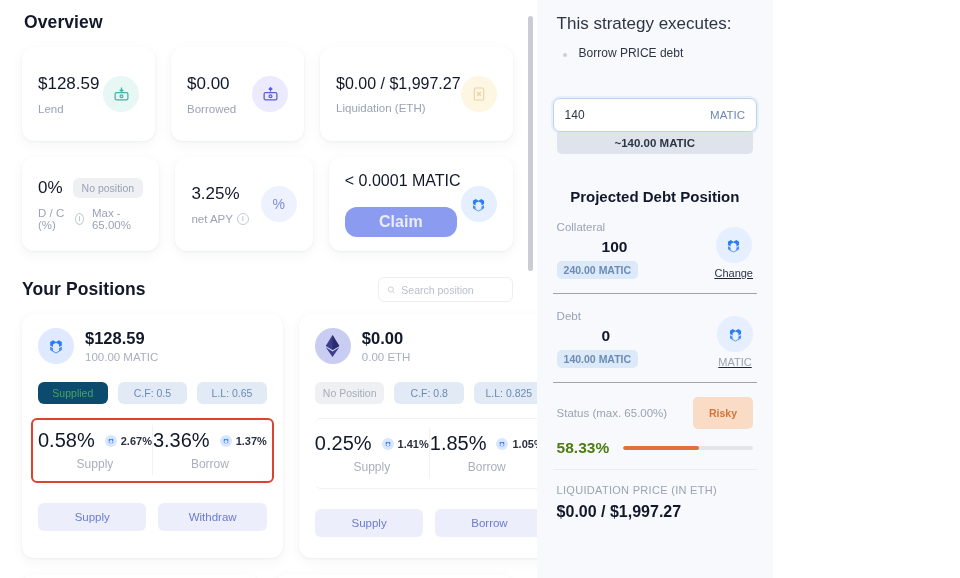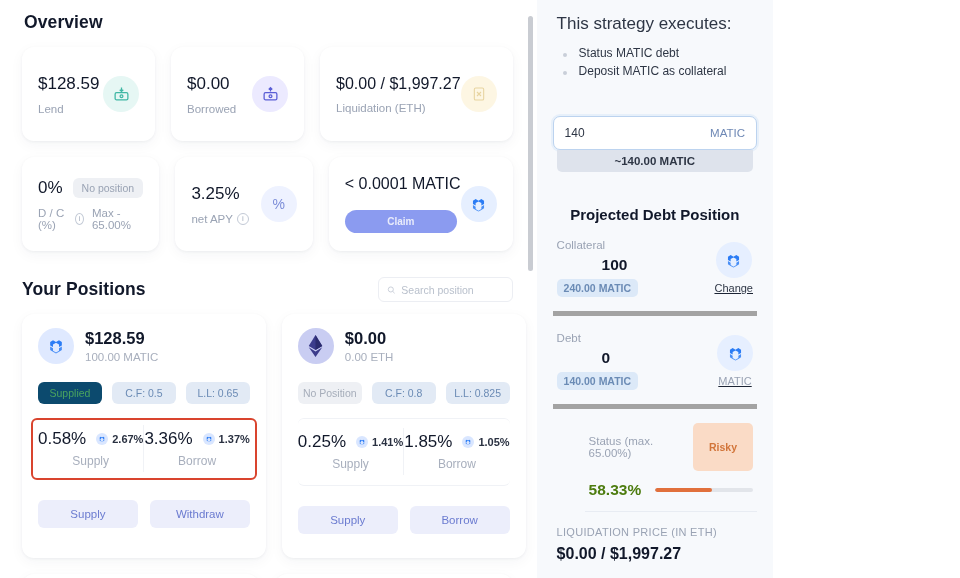--- a/index.html
+++ b/index.html
@@ -58,21 +58,21 @@
   }
   .dc-bottom { display: flex; align-items: center; gap: 8px; }
   .dc-sub { font-size: 11.5px; color: #9aa3b4; display: flex; align-items: center; gap: 4px; }
   .info-i {
     display: inline-flex; align-items: center; justify-content: center;
     width: 12px; height: 12px; border: 1px solid #c3cad6; border-radius: 50%;
     font-size: 8px; color: #a8b0bf; line-height: 1;
   }
   .claim-btn {
     margin-top: 8px; background: #8b9bf0; color: #e9ecfb;
-    border: none; border-radius: 12px; font-size: 10px; font-weight: 600;
+    border: none; border-radius: 12px; font-size: 16px; font-weight: 600;
     padding: 6px 0; width: 112px; text-align: center; cursor: pointer;
     font-family: inherit;
   }
 
   
   .pos-head {
     display: flex; align-items: center; justify-content: space-between;
     margin: 26px 0 12px 0;
   }
   .pos-title { font-size: 17.5px; font-weight: 600; color: #11182a; letter-spacing: .1px; }
@@ -114,21 +114,21 @@
   .rates-wrap.hl {
     border: 2px solid #d9442e; padding: 5px 5px 6px;
     margin-left: -7px; margin-right: -7px;
   }
   .rates-wrap.plain { border-top: 1px solid #f0f2f6; border-bottom: 1px solid #f0f2f6;
                       padding: 9px 0 10px; }
   .rates { display: flex; align-items: stretch; }
   .rate-col { flex: 1; display: flex; flex-direction: column; align-items: center; gap: 5px; padding: 4px 0; }
   .rate-col + .rate-col { border-left: 1px solid #f0f2f6; }
   .rate-top { display: flex; align-items: center; gap: 10px; }
-  .rate-pct { font-size: 17px; color: #11182a; font-weight: 400; }
+  .rate-pct { font-size: 20px; color: #11182a; font-weight: 400; }
   .rate-rew { display: flex; align-items: center; gap: 4px; font-size: 11px; font-weight: 700; color: #2a3141; }
   .mini-coin { width: 12px; height: 12px; border-radius: 50%; background: #d9e6ff;
                display: flex; align-items: center; justify-content: center; flex: 0 0 auto; }
   .rate-lbl { font-size: 12px; color: #a8afbd; }
 
   .pc-actions { display: flex; gap: 12px; margin-top: 20px; }
   .act-btn {
     flex: 1; background: #eceefb; color: #6b7bd0; border: none; border-radius: 6px;
     font-size: 11.5px; font-weight: 500; padding: 8px 0; cursor: pointer;
     font-family: inherit;
@@ -179,44 +179,44 @@
     background: #dee3ec; color: #2e3645; font-size: 11.5px; font-weight: 700;
     text-align: center; padding: 5px 0; border-radius: 0 0 5px 5px;
     margin: 0 4px;
   }
 
   .pdp-title {
     text-align: center; font-size: 15px; font-weight: 700; color: #11182a;
     margin: 34px 0 0 0;
   }
 
-  .srow { padding: 16px 4px 14px; border-bottom: 5px solid #a3a3a3;
-          display: flex; align-items: center; justify-content: space-between; }
+  .srow { padding: 16px 4px 14px; border-bottom: 1px solid #a3a3a3;
+          display: flex; align-items: flex-end; justify-content: space-between; }
   .srow:first-of-type { border-top: none; }
   .srow-l { display: flex; flex-direction: column; gap: 5px; }
   .srow-lbl { font-size: 11.5px; color: #9aa3b4; }
   .srow-val { font-size: 15.5px; font-weight: 600; color: #11182a; margin-left: 45px; }
   .srow-chip {
     background: #dce9f8; color: #6b8bb5; font-size: 10.5px; font-weight: 600;
     padding: 3px 7px; border-radius: 5px; align-self: flex-start;
   }
   .srow-r { display: flex; flex-direction: column; align-items: center; gap: 4px; text-decoration: underline; }
   .srow-r .cbtn {
     width: 36px; height: 36px; border-radius: 50%; background: #e6efff;
     display: flex; align-items: center; justify-content: center; cursor: pointer;
   }
   .srow-r .cbtn-lbl { font-size: 11px; color: #2e3645; font-weight: 500; }
   .srow-r .cbtn-lbl.muted { color: #9aa3b4; }
 
-  .status-row { padding: 14px 4px 12px; border-bottom: 1px solid #e8ecf3; margin-left: 32px; }
+  .status-row { padding: 14px 4px 12px; border-bottom: 1px solid #e8ecf3; }
   .status-head { display: flex; align-items: center; justify-content: space-between; }
   .status-lbl { font-size: 11.5px; color: #9aa3b4; }
   .risk-badge {
     background: #fadbc6; color: #d2753a; font-size: 10.5px; font-weight: 600;
-    padding: 18px 16px; border-radius: 5px;
+    padding: 10px 16px; border-radius: 5px;
   }
   .status-body { display: flex; align-items: center; gap: 14px; margin-top: 10px; }
   .status-pct { font-size: 15.5px; font-weight: 600; color: #4d7c0f; white-space: nowrap; }
   .bar { flex: 1; height: 4px; background: #e2e5ea; border-radius: 3px; overflow: hidden; }
   .bar-fill { height: 100%; background: #e1703c; border-radius: 3px; }
 
   .liq-row { padding: 14px 4px 10px; }
   .liq-lbl { font-size: 11px; color: #9aa3b4; letter-spacing: .3px; }
   .liq-val { font-size: 16px; font-weight: 600; color: #11182a; margin-top: 7px; }
 </style>
@@ -462,22 +462,21 @@
     </div>
 
     <div class="scroll-track"></div>
     <div class="vscroll"></div>
   </div>
 
   <div class="side">
 
     <div class="strat-title">This strategy executes:</div>
     <ul class="strat-list">
-      <li>Status MATIC debt</li>
-      <li>Deposit MATIC as collateral</li>
+      <li>Borrow PRICE debt</li>
     </ul>
 
     <div class="amt-block">
       <div class="amt-input">
         <input type="text" value="140" style="">
         <span class="amt-unit">MATIC</span>
       </div>
       <div class="amt-approx">~140.00 MATIC</div>
     </div>
 

